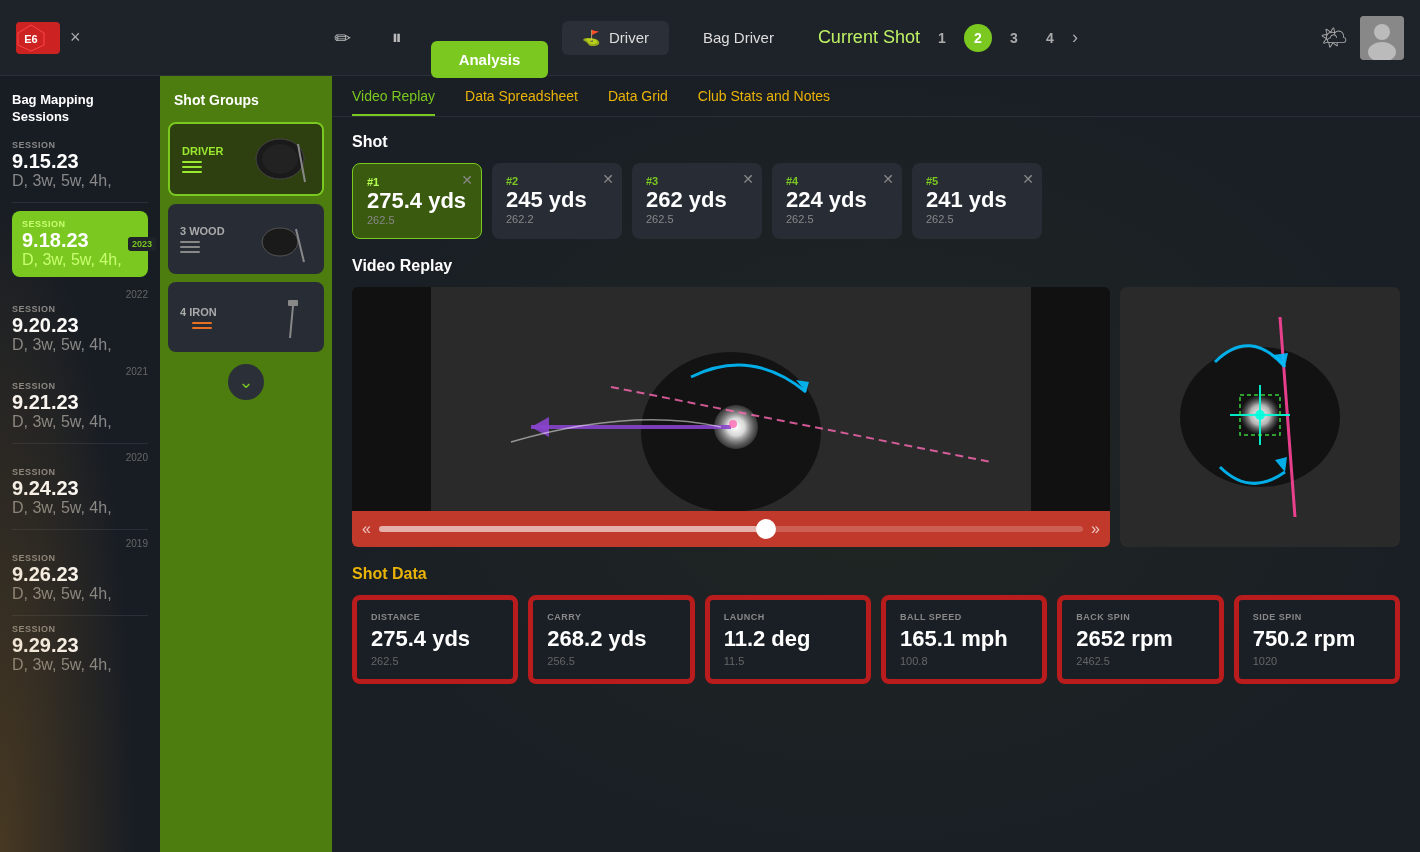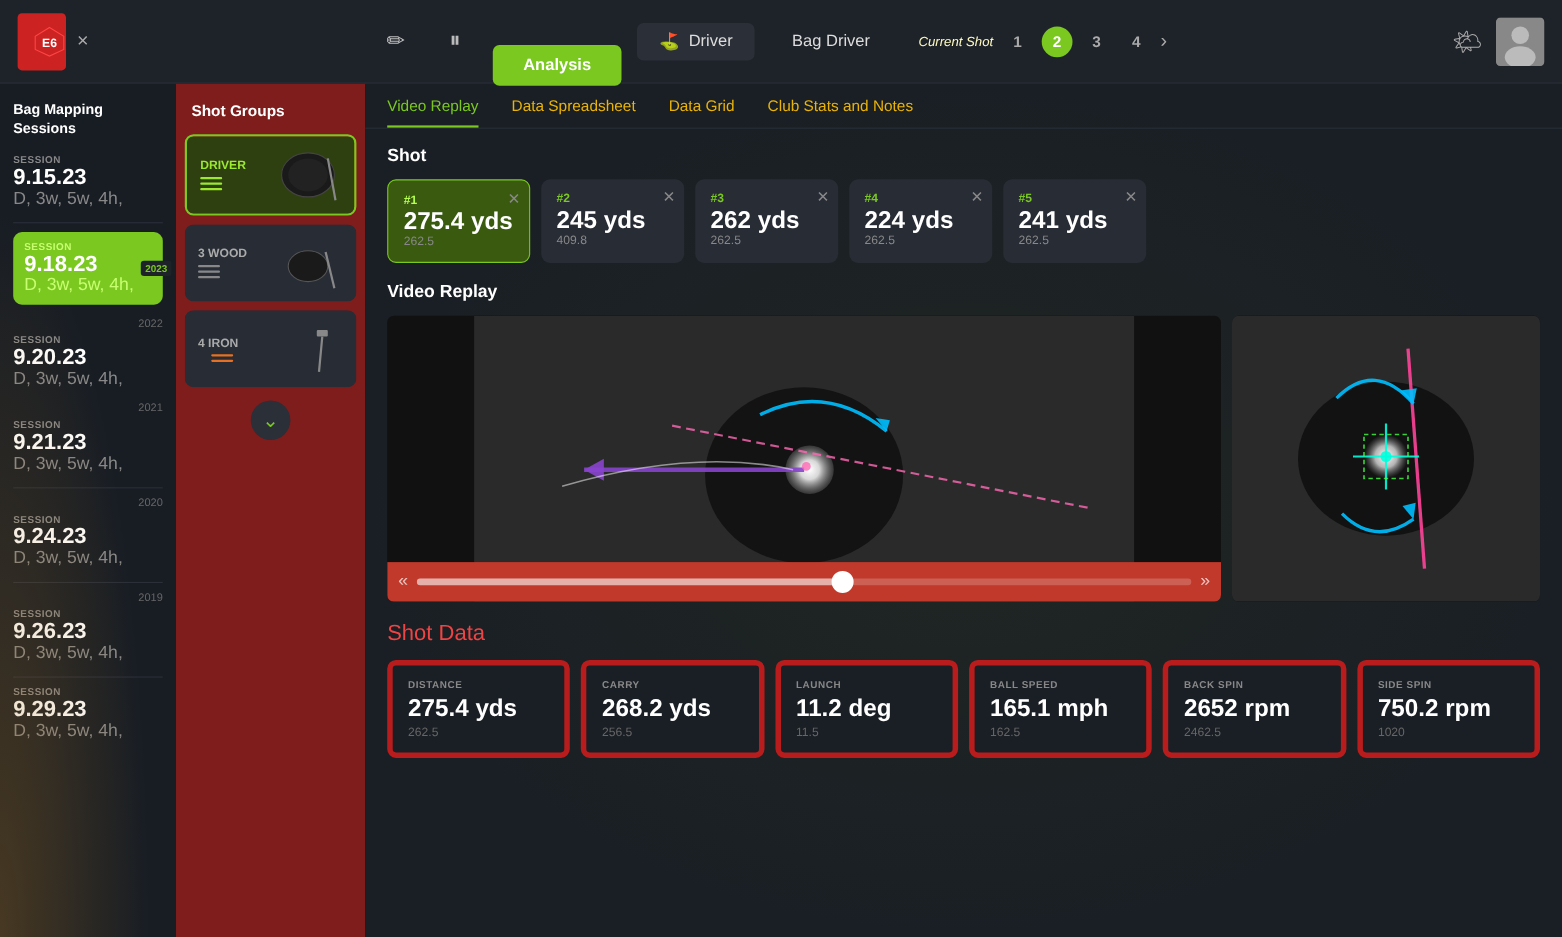--- a/index.html
+++ b/index.html
@@ -25,25 +25,25 @@
       z-index: 10;
     }
     .logo-area {
       display: flex;
       align-items: center;
       gap: 10px;
       margin-right: 20px;
     }
     .logo-box {
       width: 44px;
-      height: 52px;
+      height: 32px;
       background: #cc2222;
       display: flex;
       align-items: center;
-      justify-content: flex-end;
+      justify-content: flex-start;
       border-radius: 4px;
     }
     .logo-box svg { width: 30px; height: 30px; }
     .close-icon-top {
       color: #aaa;
       font-size: 18px;
       cursor: pointer;
     }
     .nav-center {
       display: flex;
@@ -98,23 +98,22 @@
       font-size: 15px;
       cursor: pointer;
     }
     .current-shot-area {
       display: flex;
       align-items: center;
       gap: 8px;
       margin-left: 10px;
     }
     .current-shot-label {
-      color: #fef9c3;
-      font-size: 12px;
-      font-style: italic;
+      color: #bef264;
+      font-size: 18px;
     }
     .shot-num {
       width: 28px;
       height: 28px;
       display: flex;
       align-items: center;
       justify-content: center;
       border-radius: 50%;
       font-size: 14px;
       font-weight: 600;
@@ -225,21 +224,21 @@
     }
     .sidebar-divider {
       border: none;
       border-top: 1px solid #2a2f38;
       margin: 8px 0;
     }
 
     
     .shot-groups-panel {
       width: 172px;
-      background: #7f1d1d;
+      background: #4d7c0f;
       flex-shrink: 0;
       display: flex;
       flex-direction: column;
       position: relative;
     }
     .shot-groups-title {
       font-size: 14px;
       font-weight: 700;
       color: #fff;
       padding: 16px 14px 10px;
@@ -470,23 +469,23 @@
       left: 55%;
       transform: translate(-50%, -50%);
     }
     .playback-arrow {
       color: rgba(255,255,255,0.7);
       font-size: 16px;
     }
 
     
     .shot-data-title {
-      font-size: 20px;
-      font-weight: 400;
-      color: #ef4444;
+      font-size: 16px;
+      font-weight: 700;
+      color: #eab308;
       margin-bottom: 12px;
     }
     .shot-data-cards {
       display: flex;
       gap: 10px;
       flex-wrap: nowrap;
     }
     .data-card {
       background: #1a1f25;
       border: 5px solid #b91c1c;
@@ -710,21 +709,21 @@
         <div class="shot-card active-shot">
           <div class="shot-card-num">#1</div>
           <div class="shot-card-dist">275.4 yds</div>
           <div class="shot-card-sub">262.5</div>
           <span class="shot-card-close">✕</span>
         </div>
 
         <div class="shot-card">
           <div class="shot-card-num">#2</div>
           <div class="shot-card-dist">245 yds</div>
-          <div class="shot-card-sub">409.8</div>
+          <div class="shot-card-sub">262.2</div>
           <span class="shot-card-close">✕</span>
         </div>
 
         <div class="shot-card">
           <div class="shot-card-num">#3</div>
           <div class="shot-card-dist">262 yds</div>
           <div class="shot-card-sub">262.5</div>
           <span class="shot-card-close">✕</span>
         </div>
 
@@ -832,21 +831,21 @@
 
         <div class="data-card">
           <div class="data-card-label">LAUNCH</div>
           <div class="data-card-value">11.2 deg</div>
           <div class="data-card-sub">11.5</div>
         </div>
 
         <div class="data-card">
           <div class="data-card-label">BALL SPEED</div>
           <div class="data-card-value">165.1 mph</div>
-          <div class="data-card-sub">162.5</div>
+          <div class="data-card-sub">100.8</div>
         </div>
 
         <div class="data-card">
           <div class="data-card-label">BACK SPIN</div>
           <div class="data-card-value">2652 rpm</div>
           <div class="data-card-sub">2462.5</div>
         </div>
 
         <div class="data-card">
           <div class="data-card-label">SIDE SPIN</div>

